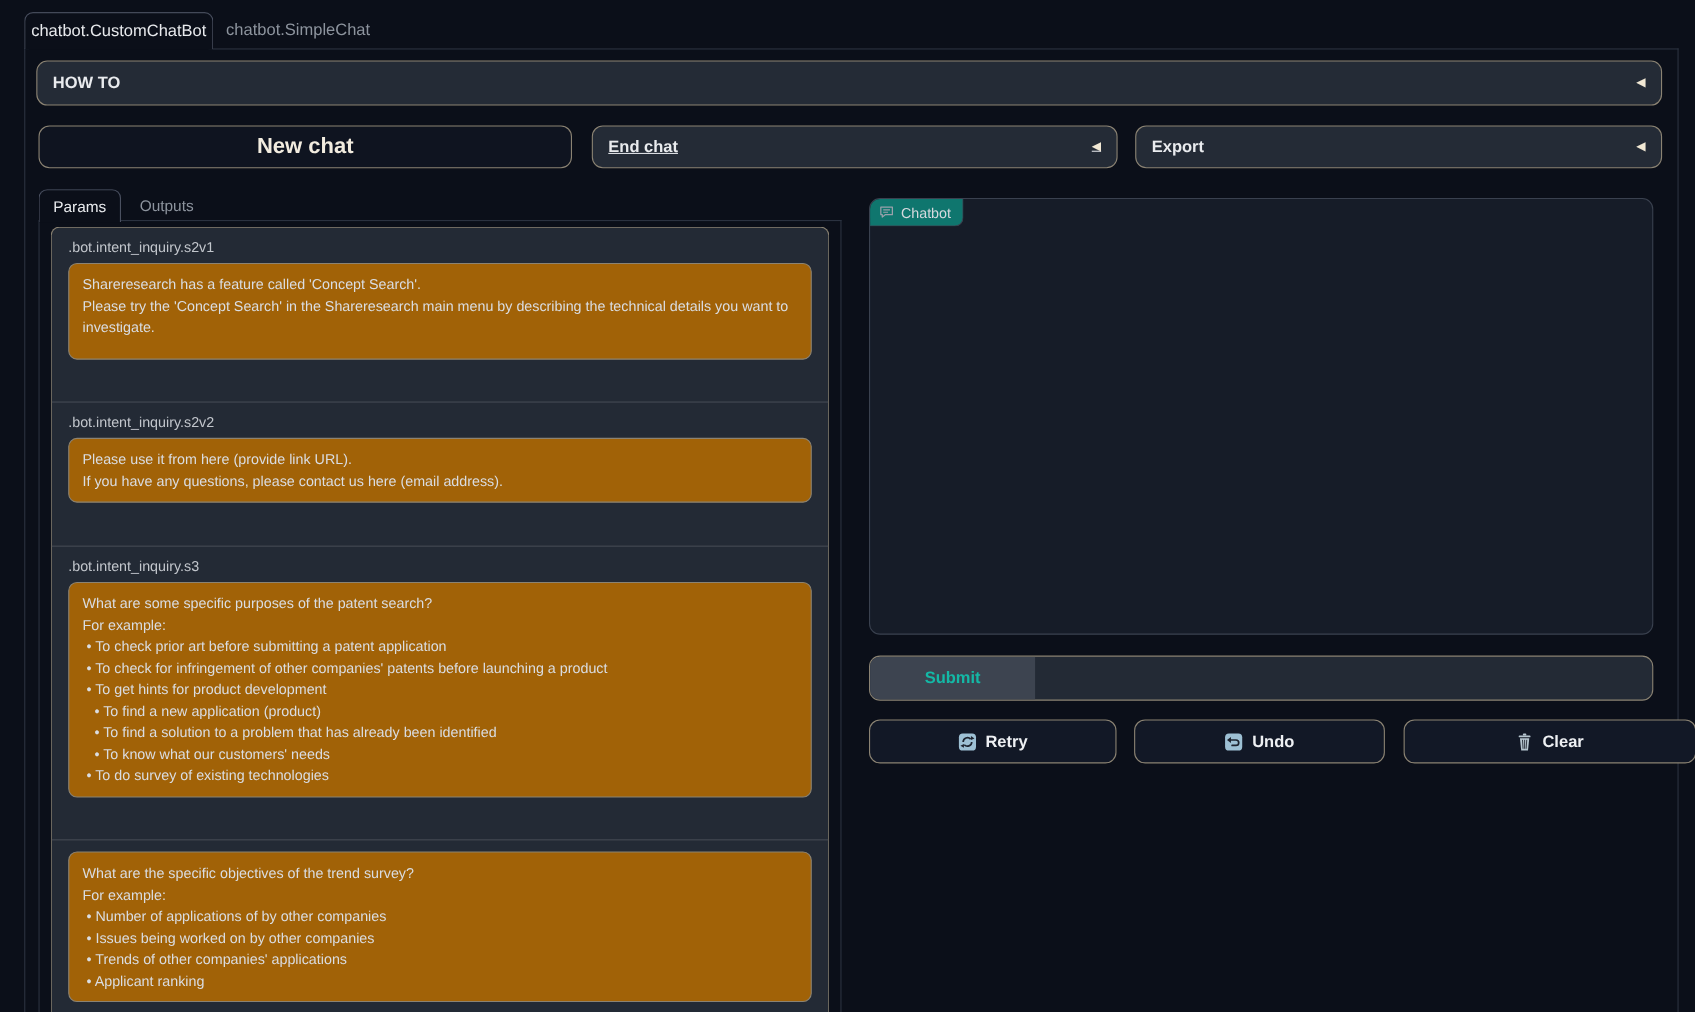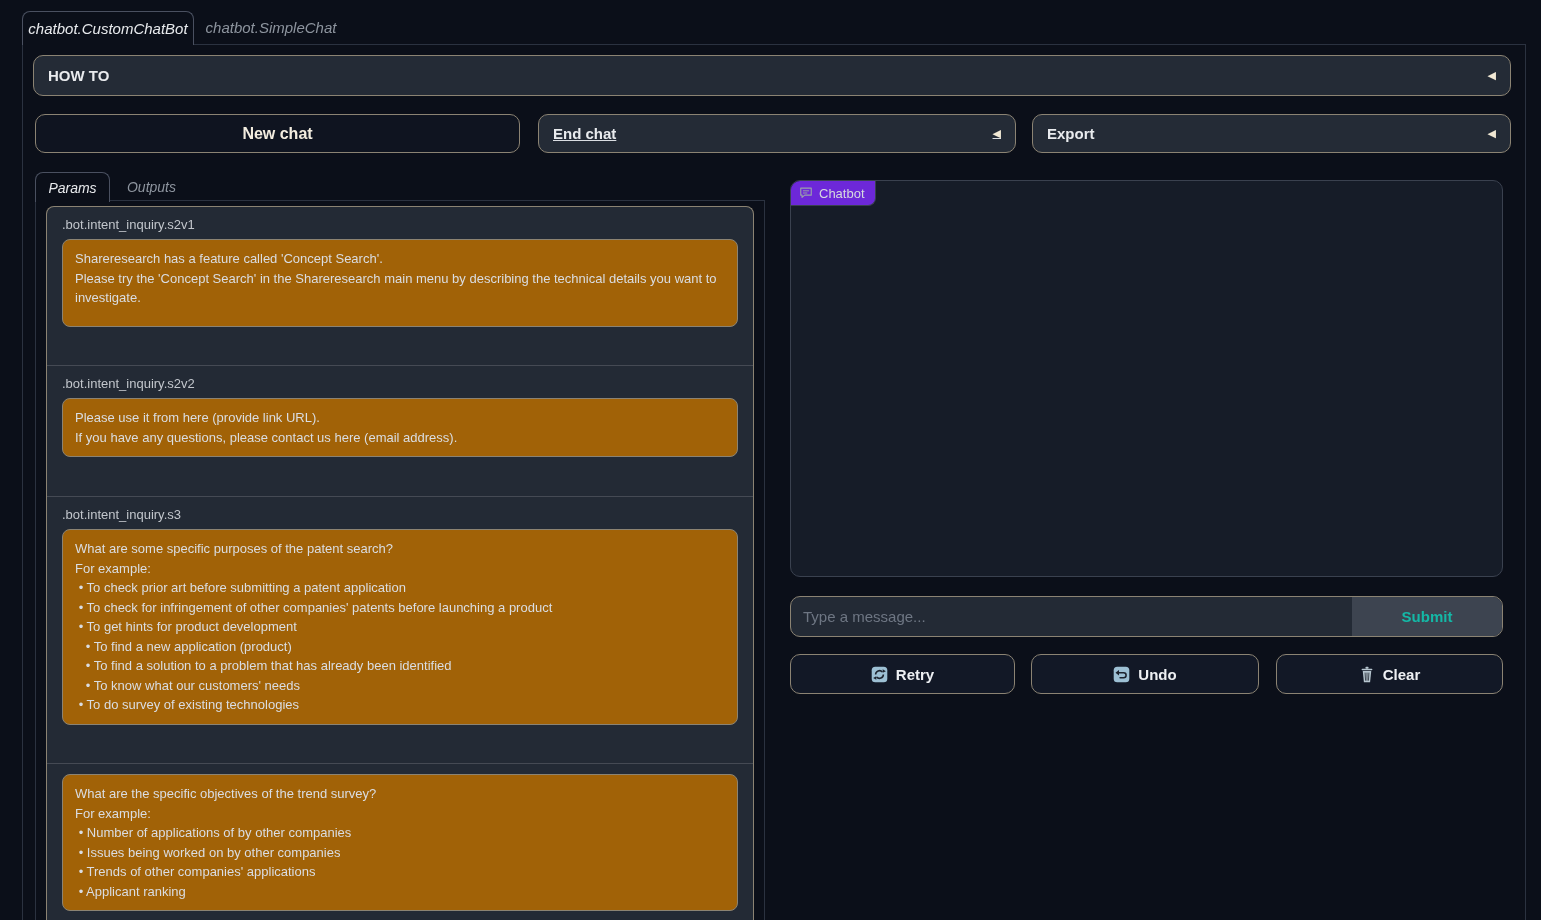--- a/index.html
+++ b/index.html
@@ -9,55 +9,55 @@
     font-family:"Liberation Sans",sans-serif;
     color:#dadde2;
   }
   .abs{position:absolute;box-sizing:border-box;}
 
   
   .outer-tabitem{left:22px;top:44px;width:1504px;height:876px;
     border-left:1px solid #2b3240;border-right:1px solid #2b3240;}
   .tab-line{height:0;border-top:1px solid #2b3240;}
   .tab{display:flex;align-items:center;justify-content:center;
-    font-size:15px;white-space:nowrap;cursor:pointer;font-style:italic;}
+    font-size:15px;white-space:nowrap;cursor:pointer;}
   .tab.active{background:#0b0f19;border:1px solid #4a5060;border-bottom:none;
     border-radius:8px 8px 0 0;color:#e8eaed;}
   .tab.inactive{color:#8d949e;}
 
   
   .accordion{background:#242b36;border:1px solid #8b8373;border-radius:10px;
     display:flex;align-items:center;padding:0 14px;cursor:pointer;}
   .accordion .lbl{flex:1;font-size:15px;font-weight:600;color:#e9ebee;}
   .accordion .lbl.normal{font-weight:600;}
   .tri{font-size:11px;color:#f1e8d4;line-height:1;}
   .btn-dark{background:#0f1420;border:1px solid #8b8373;border-radius:10px;
     display:flex;align-items:center;justify-content:center;
-    font-size:16px;font-weight:700;color:#f2ecdf;cursor:pointer;}
+    font-size:20px;font-weight:700;color:#f2ecdf;cursor:pointer;}
 
   
   .inner-tabitem{left:35px;top:200px;width:730px;height:720px;
     border-left:1px solid #2b3240;border-right:1px solid #2b3240;}
   .form{left:46px;top:206px;width:708px;height:714px;
     border:1px solid #8b8373;border-bottom:none;border-radius:8px 8px 0 0;
     background:#232a35;overflow:hidden;}
   .fgroup{padding:10px 15px 12px 15px;}
   .fgroup + .fgroup{border-top:1px solid #454a54;}
   .flabel{font-size:13px;color:#c2c6cc;margin-bottom:7px;}
   .fbox{display:block;width:100%;box-sizing:border-box;
     background:#a16207;border:1px solid #8b8373;border-radius:8px;
     padding:9px 12px;font-family:Liberation Sans, sans-serif;
     font-size:13px;line-height:19.5px;color:#dadde2;
     white-space:pre-wrap;resize:none;overflow:hidden;outline:none;}
 
   
   .chat-panel{left:790px;top:180px;width:713px;height:397px;
     background:#161c28;border:1px solid #3a414f;border-radius:10px;}
   .chat-label{position:absolute;left:0;top:0;height:24px;padding:0 10px 0 8px;
-    display:flex;align-items:center;gap:6px;background:#6d28d9;
+    display:flex;align-items:center;gap:6px;background:#0f766e;
     border-right:1px solid #3a414f;border-bottom:1px solid #3a414f;
     border-radius:9px 0 8px 0;font-size:13px;color:#d6d9de;}
 
   .input-row{left:790px;top:596px;width:713px;height:41px;
     border:1px solid #8b8373;border-radius:10px;display:flex;overflow:hidden;
     background:#232a35;}
   .input-row input{flex:1;background:transparent;border:none;outline:none;
     padding:0 12px;font-family:"Liberation Sans",sans-serif;font-size:15px;
     color:#dadde2;}
   .input-row input::placeholder{color:#6e7683;}
@@ -154,21 +154,20 @@
       <svg width="14" height="14" viewBox="0 0 16 16">
         <path d="M2 2.5h12v8H6.5L3.5 13v-2.5H2z" fill="none" stroke="#9aa1ab" stroke-width="1.3" stroke-linejoin="round"></path>
         <line x1="4.5" y1="5.5" x2="11.5" y2="5.5" stroke="#9aa1ab" stroke-width="1.1"></line>
         <line x1="4.5" y1="8" x2="9.5" y2="8" stroke="#9aa1ab" stroke-width="1.1"></line>
       </svg>
       <span>Chatbot</span>
     </div>
   </div>
 
   <div class="abs input-row">
-    <input type="text" placeholder="Type a message..." style="">
     <div class="submit-btn">
       <span>Submit</span>
     </div>
   </div>
 
   <div class="abs chat-btn" style="left:790px;top:654px;width:225px;height:40px;">
     <svg width="17" height="17" viewBox="0 0 24 24">
       <rect x="1" y="1" width="22" height="22" rx="5" fill="#9dc0d4"></rect>
       <path d="M17.5 12a5.5 5.5 0 0 1-9.6 3.6" fill="none" stroke="#1d232e" stroke-width="2.2"></path>
       <path d="M6.5 12a5.5 5.5 0 0 1 9.6-3.6" fill="none" stroke="#1d232e" stroke-width="2.2"></path>
@@ -180,21 +179,21 @@
 
   <div class="abs chat-btn" style="left:1031px;top:654px;width:228px;height:40px;">
     <svg width="17" height="17" viewBox="0 0 24 24">
       <rect x="1" y="1" width="22" height="22" rx="5" fill="#9dc0d4"></rect>
       <path d="M7 9.5h8a3.5 3.5 0 0 1 0 7H10" fill="none" stroke="#1d232e" stroke-width="2.2" stroke-linecap="round"></path>
       <polygon points="8.5,5.5 8.5,13.5 3.5,9.5" fill="#1d232e"></polygon>
     </svg>
     <span>Undo</span>
   </div>
 
-  <div class="abs chat-btn" style="left:1276px;top:654px;width:227px;height:40px;text-align:center;">
+  <div class="abs chat-btn" style="left:1276px;top:654px;width:266px;height:40px;text-align:center;">
     <svg width="16" height="17" viewBox="0 0 20 22">
       <rect x="8" y="1" width="4" height="2.5" rx="1" fill="#b6c5cf"></rect>
       <rect x="3" y="3.5" width="14" height="2" rx="1" fill="#b6c5cf"></rect>
       <path d="M4.5 6.5h11L14 21H6z" fill="#b6c5cf"></path>
       <line x1="7.5" y1="8.5" x2="8.2" y2="19" stroke="#1d232e" stroke-width="1"></line>
       <line x1="10" y1="8.5" x2="10" y2="19" stroke="#1d232e" stroke-width="1"></line>
       <line x1="12.5" y1="8.5" x2="11.8" y2="19" stroke="#1d232e" stroke-width="1"></line>
     </svg>
     <span>Clear</span>
   </div>

